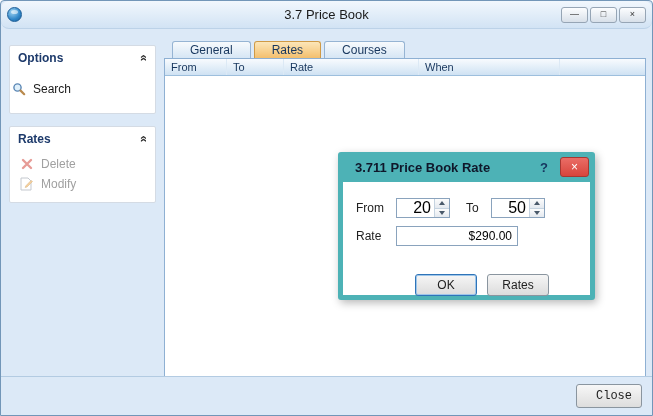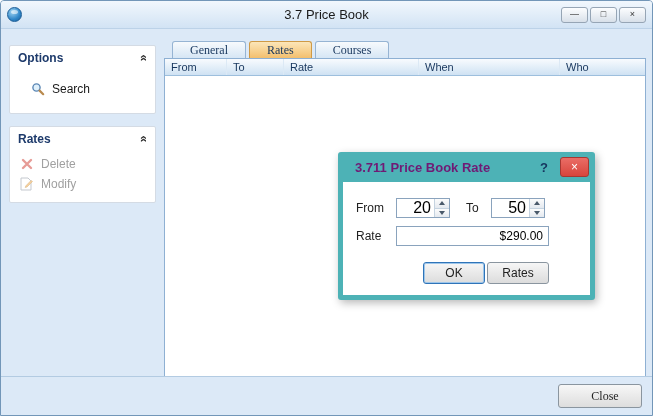--- a/index.html
+++ b/index.html
@@ -14,21 +14,21 @@
     background: #dce9f7;
     border: 1px solid #7296b8;
     border-radius: 4px 4px 0 0;
     overflow: hidden;
   }
   
   .titlebar {
     position: absolute; top: 0; left: 0; right: 0; height: 28px;
     background: linear-gradient(#f1f7fd, #d2e3f4);
     border-bottom: 1px solid #bcd2e8;
-    display: flex; align-items: center; padding: 0 6px;
+    display: flex; align-items: center; padding: 0 6px; border-radius: 8px;
   }
   .app-icon {
     width: 15px; height: 15px; border-radius: 50%;
     background: radial-gradient(circle at 35% 30%, #9fd4f2, #2f86c8 60%, #1b5d97);
     border: 1px solid #1b5d97; position: relative; flex: 0 0 15px;
   }
   .app-icon::after {
     content: ""; position: absolute; left: 3px; top: 2px; width: 7px; height: 4px;
     border-radius: 50%; background: rgba(255,255,255,.55);
   }
@@ -53,41 +53,41 @@
   .panel-header {
     display: flex; justify-content: space-between; align-items: flex-start;
     padding: 5px 8px 4px; font-size: 12px; font-weight: bold; color: #1d3a6b;
     cursor: pointer;
   }
   .chevron {
     display: inline-block; transform: rotate(-90deg);
     font-size: 12px; color: #333; font-weight: bold;
   }
   .panel-body { padding: 4px 8px 8px; }
-  .options-body { padding: 10px 19px 14px; }
+  .options-body { padding: 10px 0 14px; }
   .side-item {
     display: flex; align-items: center; gap: 7px;
     font-size: 12px; color: #1a1a1a; padding: 3px 2px; cursor: pointer;
   }
   .side-item.disabled { color: #a0a0a0; cursor: default; }
   .side-item.disabled .ico { opacity: .5; }
   .ico {
     width: 14px; height: 14px; flex: 0 0 14px;
     display: inline-flex; align-items: center; justify-content: center;
   }
   .first-underline { display: inline-block; }
   .first-underline::first-letter { text-decoration: underline; }
   
   .main { position: absolute; left: 163px; top: 40px; width: 482px; height: 336px; }
   .tabs { position: relative; height: 17px; margin-left: 8px; display: flex; gap: 3px; z-index: 2; }
   .tab {
     padding: 1px 17px 0; font-size: 12px; color: #17365d;
     border: 1px solid #96b4d3; border-bottom: none; border-radius: 3px 3px 0 0;
     background: linear-gradient(#f7fafd, #d6e6f5);
-    height: 17px; line-height: 15px; cursor: pointer; white-space: nowrap; font-family: Liberation Serif, serif;
+    height: 17px; line-height: 15px; cursor: pointer; white-space: nowrap;
   }
   .tab.active {
     background: linear-gradient(#fce6b8, #f3bf6e);
     border-color: #cf9a46;
   }
   .table-wrap {
     position: absolute; left: 0; top: 17px; right: 0; bottom: 0;
     background: #ffffff; border: 1px solid #8eb0d3;
   }
   .thead {
@@ -104,35 +104,35 @@
   .th-rate { width: 135px; }
   .th-when { width: 141px; }
   .th-who { flex: 1; border-right: none; }
   .tbody { position: absolute; left: 0; right: 0; top: 17px; bottom: 0; background: #fff; }
   
   .footer {
     position: absolute; left: 0; right: 0; bottom: 0; height: 39px;
     border-top: 1px solid #b3cbe2; background: #dce9f7;
   }
   .close-btn {
-    position: absolute; right: 10px; top: 7px; width: 84px; height: 24px;
-    font-size: 12px; color: #222; font-family: Liberation Serif, serif;
+    position: absolute; right: 10px; top: 7px; width: 66px; height: 24px;
+    font-size: 12px; color: #222; font-family: Liberation Mono, monospace;
     border: 1px solid #8a959f; border-radius: 3px;
     background: linear-gradient(#f7f7f7, #dddddd); cursor: pointer; padding-left: 16px;
   }
   
   .modal {
     position: absolute; left: 337px; top: 151px; width: 257px; height: 148px;
     background: #4db2b6; border-radius: 3px;
     box-shadow: 2px 3px 8px rgba(0,0,0,.28); z-index: 10;
   }
   .modal-title {
     height: 30px; display: flex; align-items: center; padding: 0 6px 0 17px;
   }
-  .modal-title-text { font-size: 13px; font-weight: bold; color: #701a75; flex: 1; }
+  .modal-title-text { font-size: 13px; font-weight: bold; color: #0f172a; flex: 1; }
   .modal-help {
     font-size: 13px; font-weight: bold; color: #15355e;
     margin-right: 12px; cursor: pointer;
   }
   .modal-close {
     width: 29px; height: 20px; border: 1px solid #a63832; border-radius: 3px;
     background: linear-gradient(#ea6d66, #d8453c); color: #fff;
     font-size: 12px; line-height: 17px; text-align: center; padding: 0;
     cursor: pointer; font-family: inherit;
   }
@@ -154,24 +154,24 @@
     border: none; padding: 0; position: relative; cursor: pointer;
   }
   .spin-btn + .spin-btn { border-top: 1px solid #c5d3e0; }
   .spin-btn::after {
     content: ""; position: absolute; left: 50%; top: 50%; transform: translate(-50%, -50%);
     border-left: 3px solid transparent; border-right: 3px solid transparent;
   }
   .spin-up::after { border-bottom: 4px solid #49596a; }
   .spin-down::after { border-top: 4px solid #49596a; }
   .rate-input {
-    width: 153px; height: 20px; border: 1px solid #8aa3bd;
+    width: 122px; height: 20px; border: 1px solid #8aa3bd;
     font-size: 12px; text-align: right; padding: 0 5px; font-family: inherit;
   }
-  .btn-row { display: flex; justify-content: flex-end; gap: 2px; margin-top: 16px; padding-right: 28px; }
+  .btn-row { display: flex; justify-content: flex-end; gap: 10px; margin-top: 28px; padding-right: 28px; }
   .btn {
     width: 62px; height: 22px; font-size: 12px; color: #222; font-family: inherit;
     border: 1px solid #8a959f; border-radius: 3px;
     background: linear-gradient(#f6f6f6, #dcdcdc); cursor: pointer;
   }
   .btn-ok { border: 1px solid #2f74b8; box-shadow: inset 0 0 0 1px #9ec6ea; }
 </style>
 </head>
 <body>
 
@@ -238,21 +238,20 @@
       <div class="tab">General</div>
       <div class="tab active">Rates</div>
       <div class="tab">Courses</div>
     </div>
     <div class="table-wrap">
       <div class="thead">
         <div class="th th-from">From</div>
         <div class="th th-to">To</div>
         <div class="th th-rate">Rate</div>
         <div class="th th-when">When</div>
-        <div class="th th-who">Who</div>
       </div>
       <div class="tbody"></div>
     </div>
   </div>
 
   <div class="footer">
     <button class="close-btn">Close</button>
   </div>
 
   <div class="modal">

